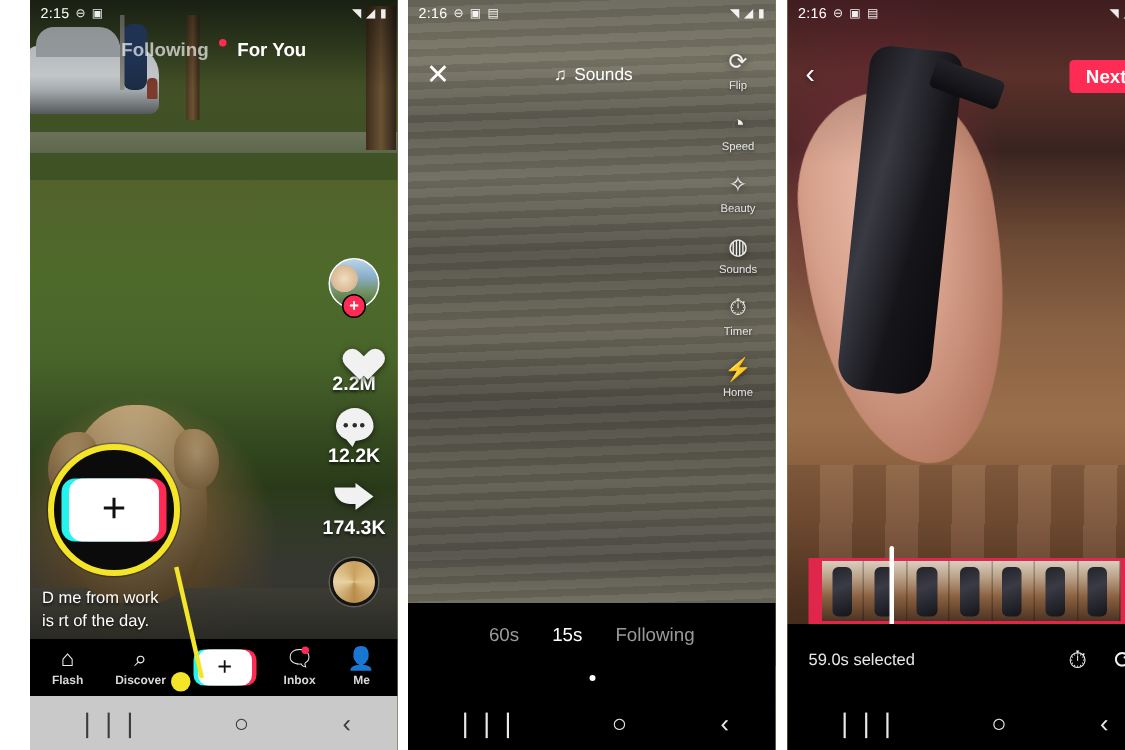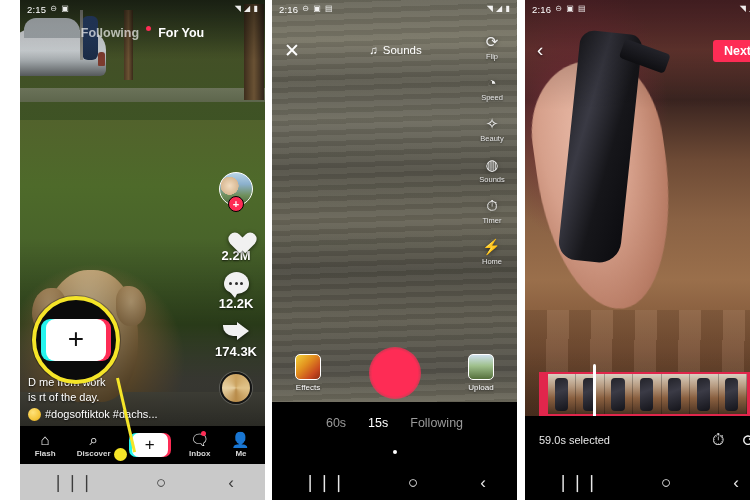--- a/index.html
+++ b/index.html
@@ -441,24 +441,20 @@
       <div class="act">
         <div class="ico-share"></div>
         <span class="act-label">174.3K</span>
       </div>
       <div class="disc"></div>
     </div>
 
     <div class="p1-caption">
       <div>D           me from work</div>
       <div>is              rt of the day.</div>
-      <div class="p1-tags">
-        <span class="tag-emoji"></span>
-        <span>#dogsoftiktok #dachs...</span>
-      </div>
     </div>
 
     <div class="p1-seemore">
       <span class="seemore-txt">See more</span>
       <span class="loop-ico">↩</span>
     </div>
 
     <div class="p1-music">
       <span>♫</span>
       <span>uppycake Song - Bu</span>
@@ -553,31 +549,20 @@
         <span class="tool-lbl">Timer</span>
       </div>
       <div class="tool">
         <span class="tool-ico">⚡</span>
         <span class="tool-lbl">Home</span>
       </div>
     </div>
 
     <div class="p2-blackfill"></div>
 
-    <div class="p2-bottomrow">
-      <div class="side-btn">
-        <div class="side-thumb"></div>
-        <span class="side-lbl">Effects</span>
-      </div>
-      <div class="rec-btn"></div>
-      <div class="side-btn">
-        <div class="side-thumb upload"></div>
-        <span class="side-lbl">Upload</span>
-      </div>
-    </div>
 
     <div class="p2-modes">
       <span class="mode">60s</span>
       <span class="mode active">15s</span>
       <span class="mode">Following</span>
     </div>
     <div class="p2-modedot"></div>
 
     <div class="navbar dark">
       <span class="nv">❘❘❘</span>

